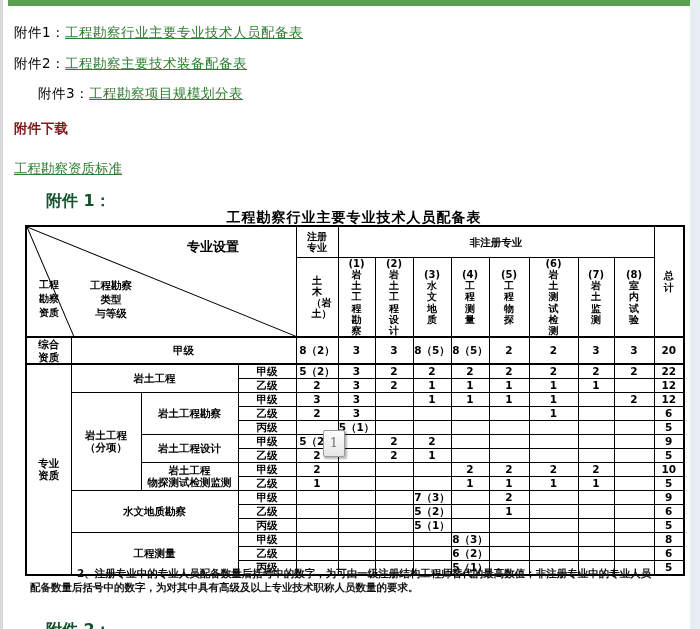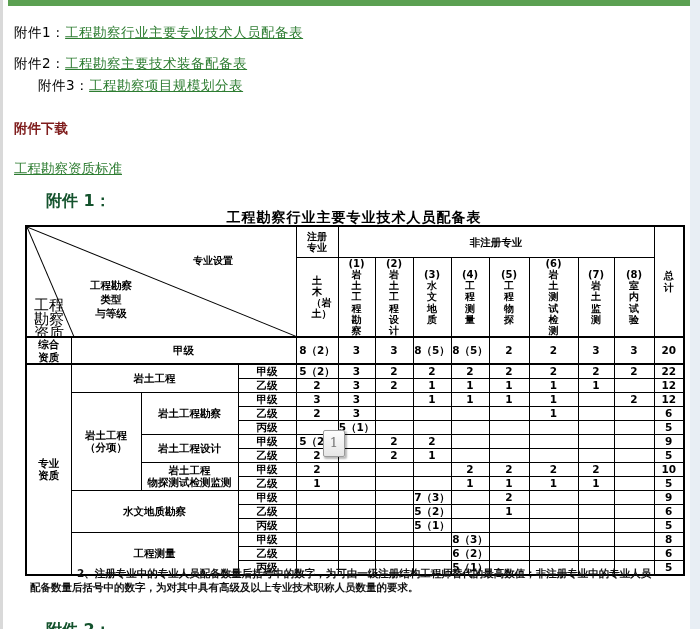--- a/index.html
+++ b/index.html
@@ -39,23 +39,23 @@
   tr.h1 td{height:30px;}
   tr.h2 td{height:74px;}
   tr.sep td{border-top-width:2px;}
 
   .vtxt{width:1.1em;margin:0 auto;word-break:break-all;line-height:1.12;font-size:10px;}
   .vtxt2{width:2.2em;margin:0 auto;word-break:break-all;line-height:1.15;font-size:10px;}
   .colnum{font-size:10px;line-height:1.1;}
 
   td.diag{position:relative;padding:0;}
   td.diag svg{position:absolute;left:0;top:0;width:100%;height:100%;}
-  .diag-top{position:absolute;left:140px;top:28px;width:92px;text-align:center;font-size:10px;font-weight:bold;}
+  .diag-top{position:absolute;left:140px;top:12px;width:92px;text-align:center;font-size:13px;font-weight:bold;}
   .diag-mid{position:absolute;left:50px;top:51px;width:68px;text-align:center;font-size:10.5px;font-weight:bold;line-height:14px;white-space:pre-line;}
-  .diag-left{position:absolute;left:5px;top:51px;width:34px;text-align:center;font-size:15px;font-weight:normal;line-height:14px;white-space:pre-line;margin-top:20px;}
+  .diag-left{position:absolute;left:5px;top:51px;width:34px;text-align:center;font-size:10px;font-weight:bold;line-height:14px;white-space:pre-line;}
 
   .notes{position:absolute;left:30px;top:567px;width:626px;
     font-size:10.5px;font-weight:bold;line-height:13.5px;color:#111;}
   .notes p{margin:0;}
   .notes p.n1{text-indent:32px;}
   .notes p.n2{text-indent:47px;}
 
   .badge1{
     position:absolute;left:323px;top:430px;width:20px;height:25px;
     background:linear-gradient(#fdfdfd,#e6e6e6);
@@ -71,21 +71,21 @@
 <div class="edge-left"></div>
 <div class="edge-right"></div>
 <div class="top-bar"></div>
 
 <div class="attrow" style="top:24px;">
   <span class="pfx">附件1：</span><a>工程勘察行业主要专业技术人员配备表</a>
 </div>
 <div class="attrow" style="top:55px;">
   <span class="pfx">附件2：</span><a>工程勘察主要技术装备配备表</a>
 </div>
-<div class="attrow" style="top:77px;padding-left:24px;">
+<div class="attrow" style="top:85px;padding-left:24px;">
   <span class="pfx">附件3：</span><a>工程勘察项目规模划分表</a>
 </div>
 
 <div class="dl-head" style="top:120px;">附件下载</div>
 
 <div class="std-link" style="top:160px;">
   <a>工程勘察资质标准</a>
 </div>
 
 <div class="att-label" style="left:46px;top:191px;">附件 1：</div>

